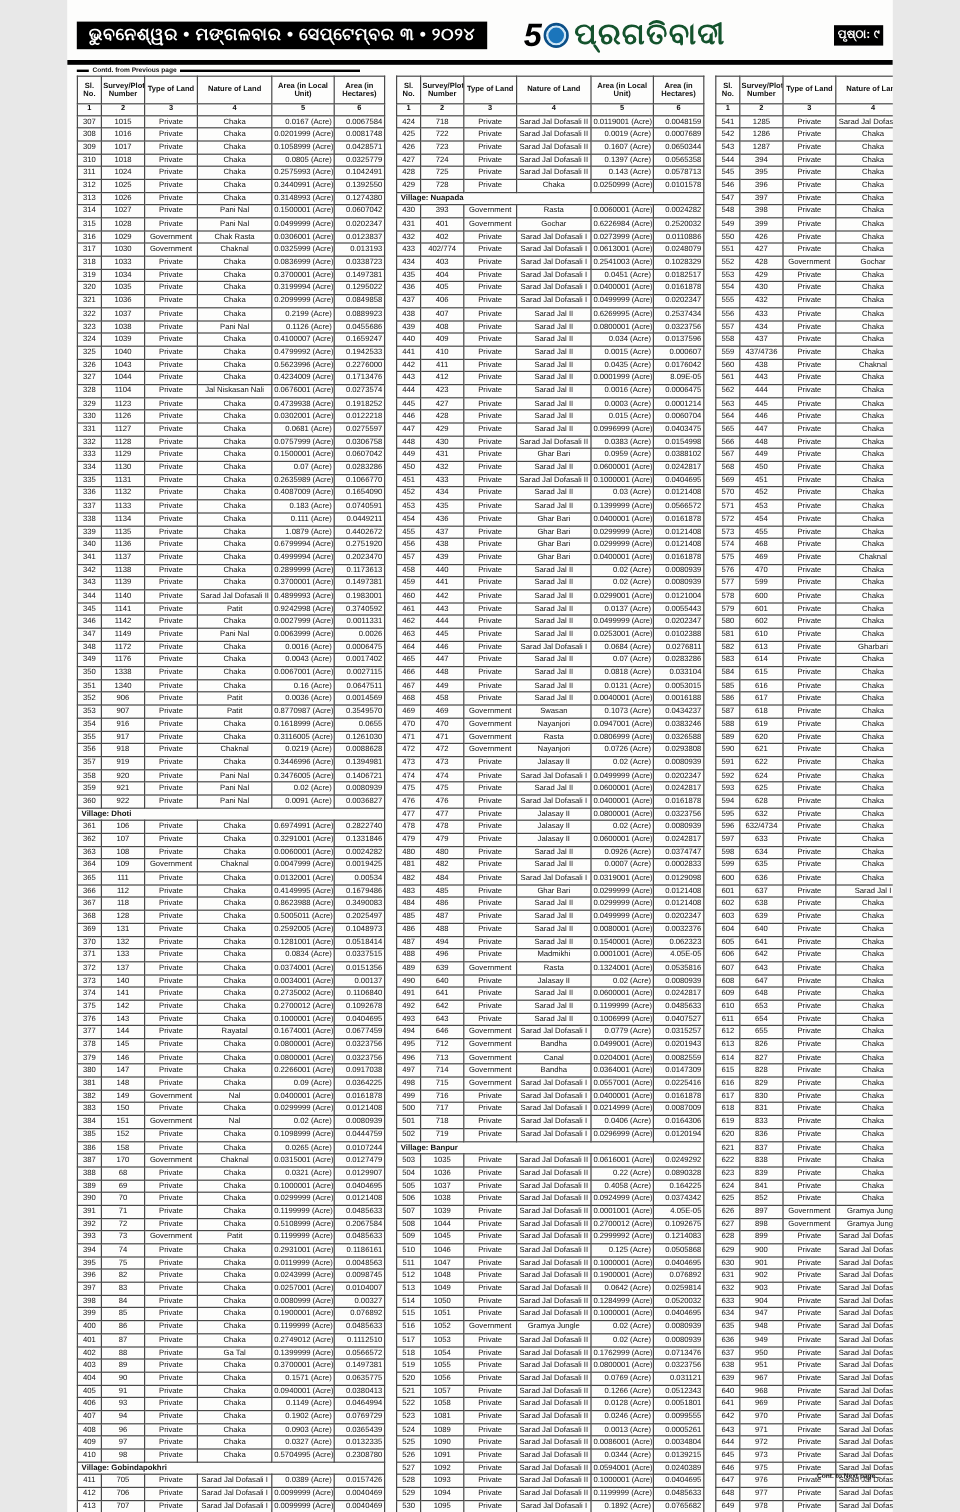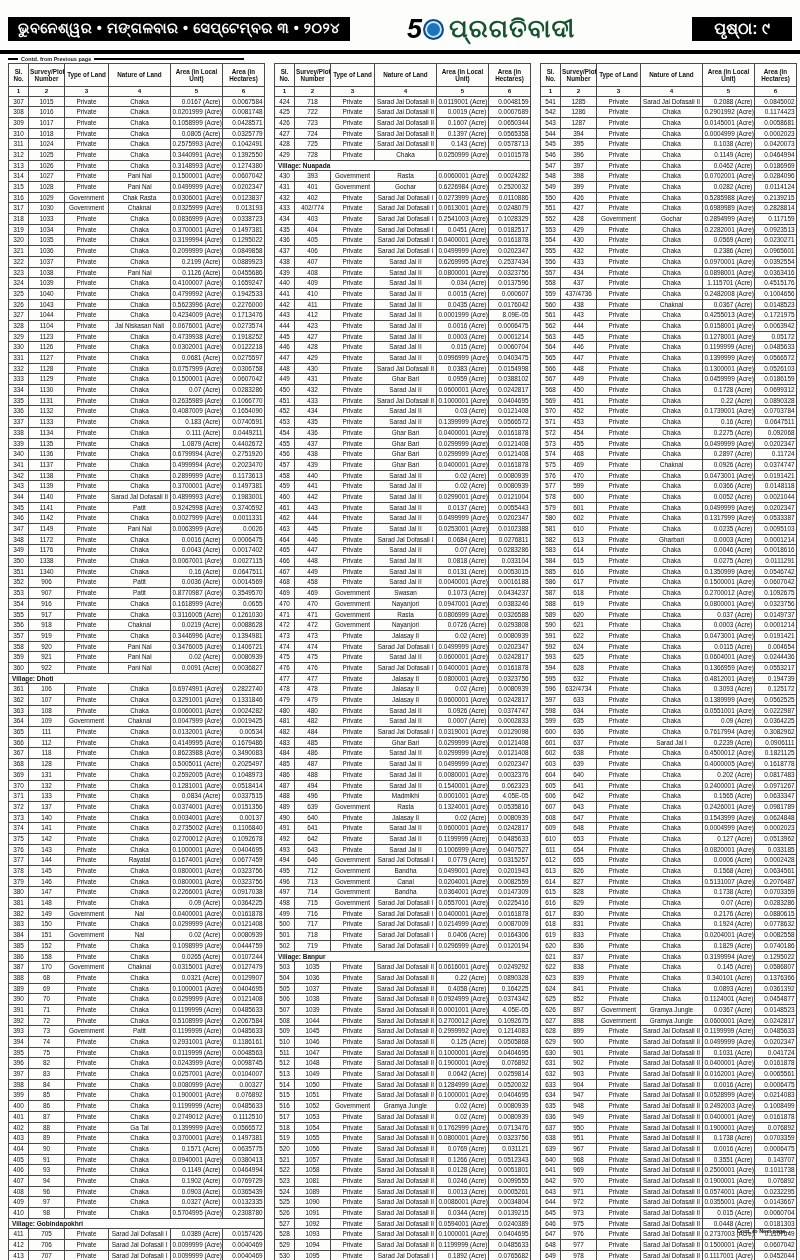--- a/index.html
+++ b/index.html
@@ -1,25 +1,25 @@
 <!DOCTYPE html>
 <html><head>
 <meta charset="utf-8">
 <style>
   html,body{margin:0;padding:0;background:#e8e8e8;}
-  .page{width:800px;height:1260px;background:#fdfdfc;position:relative;margin:0 auto;
+  .page{width:688px;height:1260px;background:#fdfdfc;position:relative;margin:0 auto;
         font-family:"Liberation Sans",sans-serif;color:#111;overflow:hidden;box-sizing:border-box;}
   
   .masthead{display:flex;align-items:center;justify-content:space-between;padding:12px 8px 2px 8px;height:34px;box-sizing:content-box;}
   .date-box{background:#000;color:#fff;font-weight:bold;font-size:14.5px;padding:3px 10px 4px 10px;letter-spacing:0.5px;white-space:nowrap;}
   .logo{display:flex;align-items:center;gap:5px;transform:translateX(-30px);}
   .logo-50{font-size:27px;font-weight:bold;font-style:italic;color:#000;line-height:1;display:flex;align-items:center;}
   .logo-zero{display:inline-block;width:17px;height:17px;border-radius:50%;background:#1b75bb;border:2px solid #0c4f86;box-shadow:inset 0 0 0 2px #cfe6f5;margin-left:1px;}
   .logo-title{font-size:25px;font-weight:bold;color:#14532d;letter-spacing:1px;}
-  .page-box{background:#000;color:#fff;font-weight:bold;font-size:16px;padding:3px 22px;white-space:nowrap;text-align:right;}
+  .page-box{background:#000;color:#fff;font-weight:bold;font-size:10px;padding:3px 3px;white-space:nowrap;text-align:right;}
   .top-rule{height:4px;background:#000;margin:2px 0 0 0;}
   .contd-strip{display:flex;align-items:center;height:8px;margin:1px 8px 0 8px;}
   .contd-strip .seg-a{width:10px;height:2px;background:#000;}
   .contd-note{font-size:5.5px;font-weight:bold;white-space:nowrap;padding:0 3px;}
   .contd-strip .seg-b{width:150px;height:2px;background:#000;}
   
   .tables{display:flex;gap:9px;padding:0 8px;align-items:flex-start;}
   table.rec{border-collapse:collapse;table-layout:fixed;width:256px;font-size:6.4px;border:1.5px solid #000;}
   table.rec th,table.rec td{border:0.5px solid #4a4a4a;padding:0 1.5px;overflow:hidden;}
   table.rec thead th.lbl{font-size:6.3px;font-weight:bold;text-align:center;vertical-align:middle;height:20px;white-space:normal;line-height:1.15;padding:1px;}

